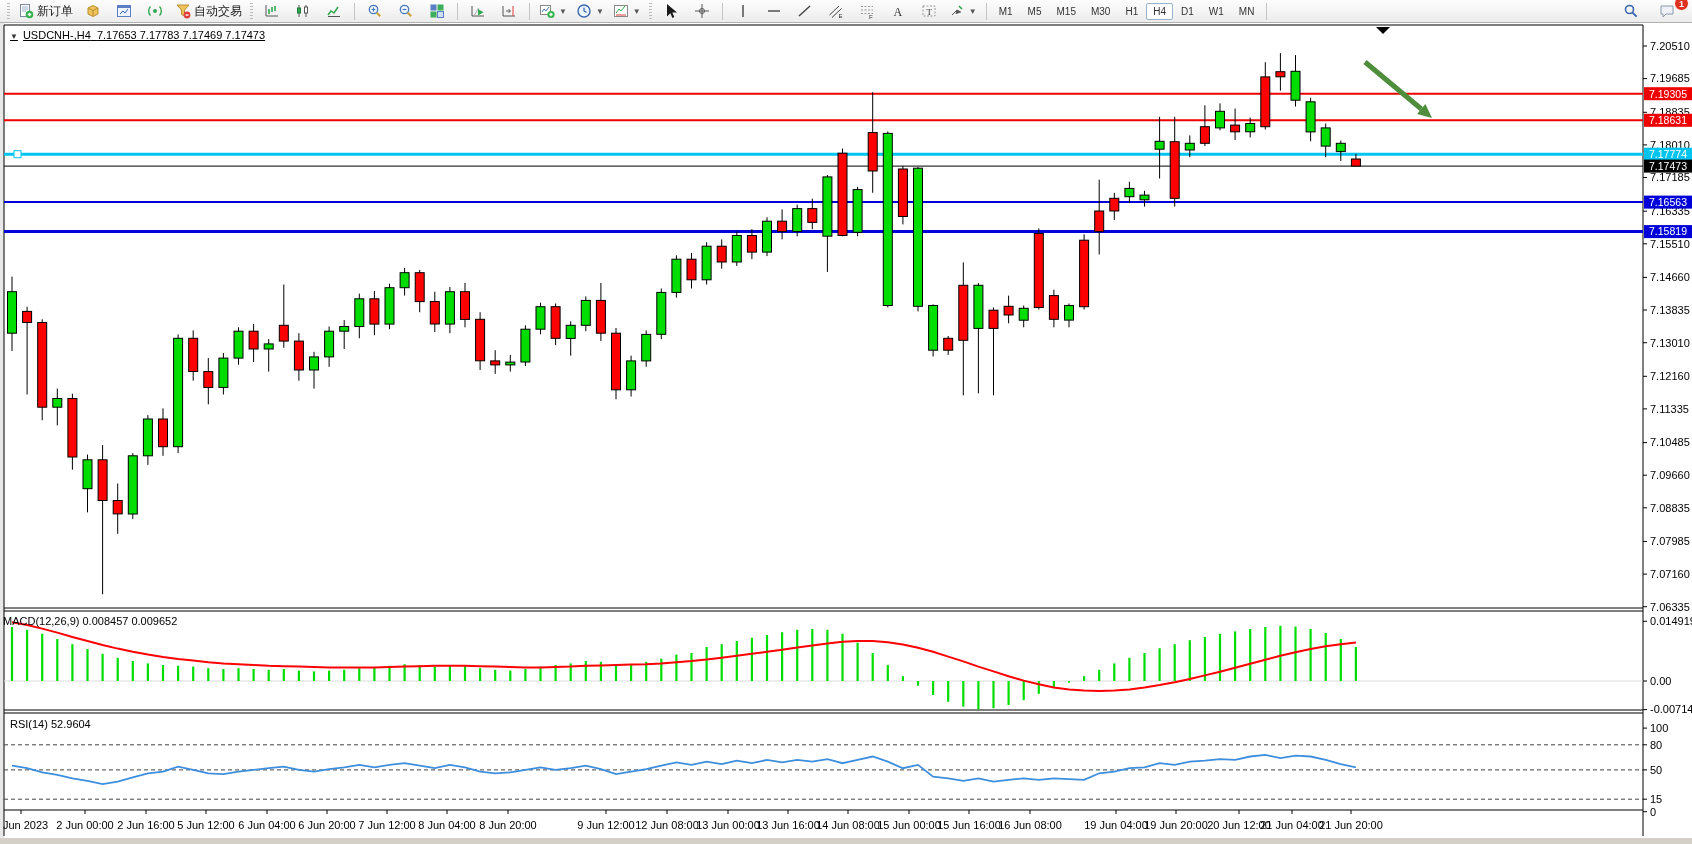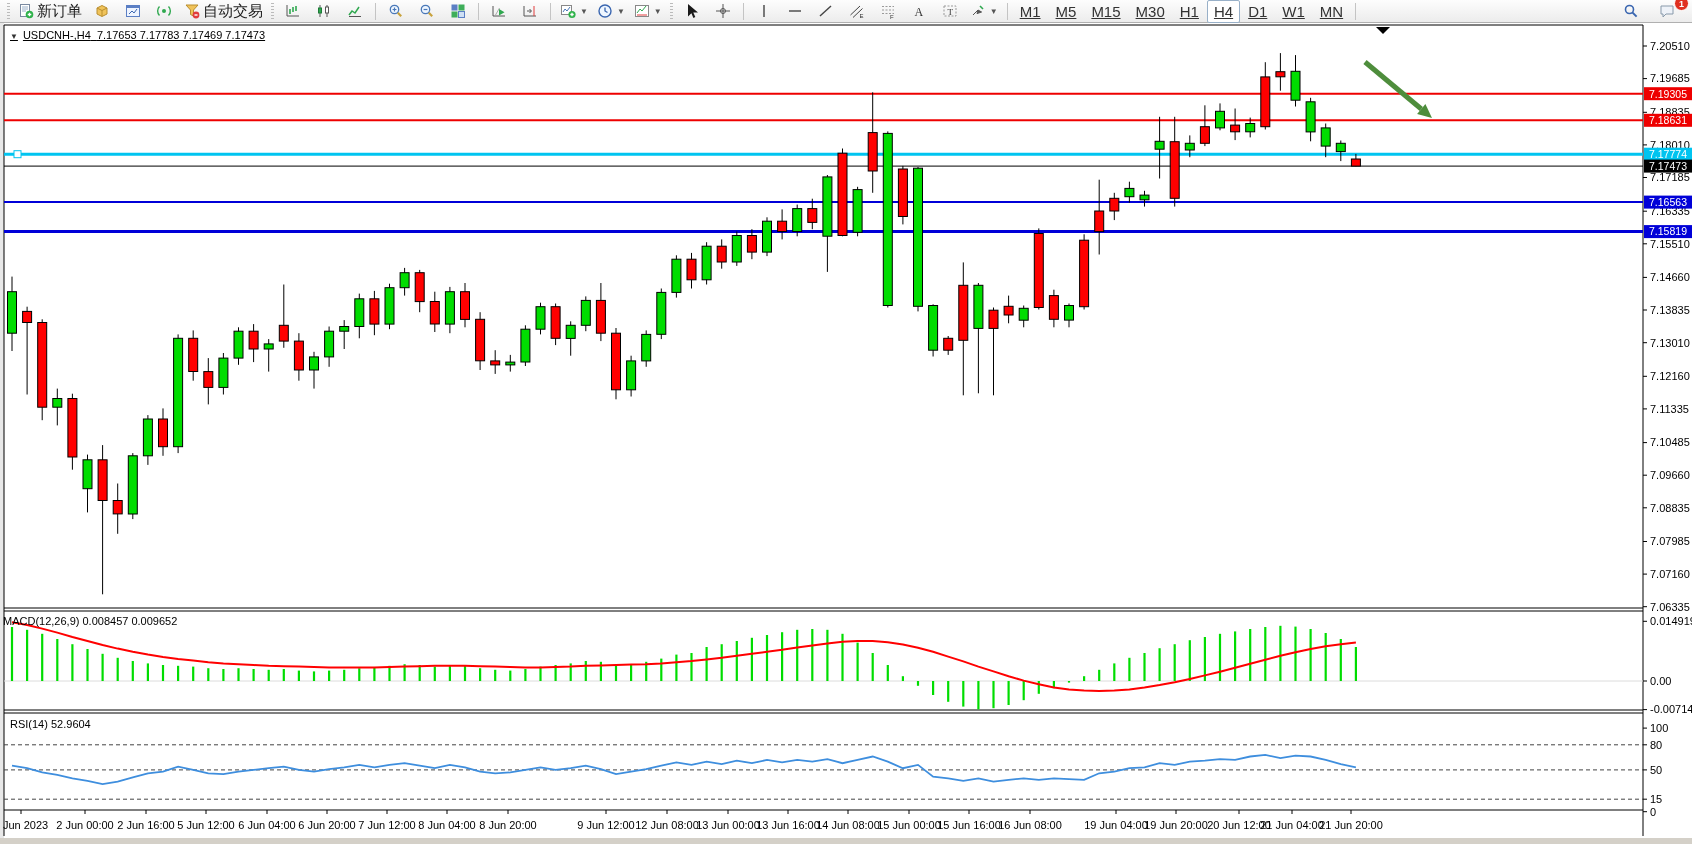--- a/index.html
+++ b/index.html
@@ -5,26 +5,26 @@
   html,body{margin:0;padding:0;background:#c9c9c9;}
   #app{position:relative;width:1692px;height:844px;background:#fff;
        font-family:"Liberation Sans",sans-serif;overflow:hidden;}
   
   #toolbar{position:absolute;left:0;top:0;width:1692px;height:23px;z-index:5;
      background:linear-gradient(#fdfdfd,#ececec);border-bottom:1px solid #b0b0b0;
      display:flex;align-items:center;padding:0 4px;box-sizing:border-box;gap:1px;}
   .tbtn{height:20px;min-width:22px;display:flex;align-items:center;justify-content:center;
      gap:3px;padding:0 3px;border:1px solid transparent;border-radius:2px;cursor:default;}
   .tbtn svg{width:16px;height:16px;display:block;}
-  .tlabel{font-size:15px;color:#1a1a1a;white-space:nowrap;}
+  .tlabel{font-size:12px;color:#1a1a1a;white-space:nowrap;}
   .tsep{width:1px;height:17px;background:#c4c4c4;margin:0 4px;}
   .grip{width:3px;height:16px;margin:0 3px;
      background:repeating-linear-gradient(#bbb 0 1px,transparent 1px 3px);}
   .caret{font-size:8px;color:#555;margin-left:1px;}
-  .tf{font-size:15px;color:#333;padding:2px 6px;border:1px solid transparent;border-radius:2px;text-decoration:underline;}
+  .tf{font-size:10px;color:#333;padding:2px 6px;border:1px solid transparent;border-radius:2px;}
   .tf.active{background:#fff;border:1px solid #98b0c8;}
   #tb-right{margin-left:auto;display:flex;align-items:center;gap:6px;padding-right:6px;}
   #notif{position:relative;}
   .nbadge{position:absolute;top:-5px;right:-8px;width:13px;height:13px;border-radius:50%;
      background:#e03020;color:#fff;font-size:9px;font-weight:bold;display:flex;
      align-items:center;justify-content:center;border:1px solid #fff;}
   
   .pane-label{position:absolute;z-index:3;font-size:11px;color:#000;white-space:nowrap;}
   #chart-title{left:10px;top:29px;text-decoration:underline;}
   #chart-title .collapse{font-size:8px;color:#333;margin-right:5px;}

